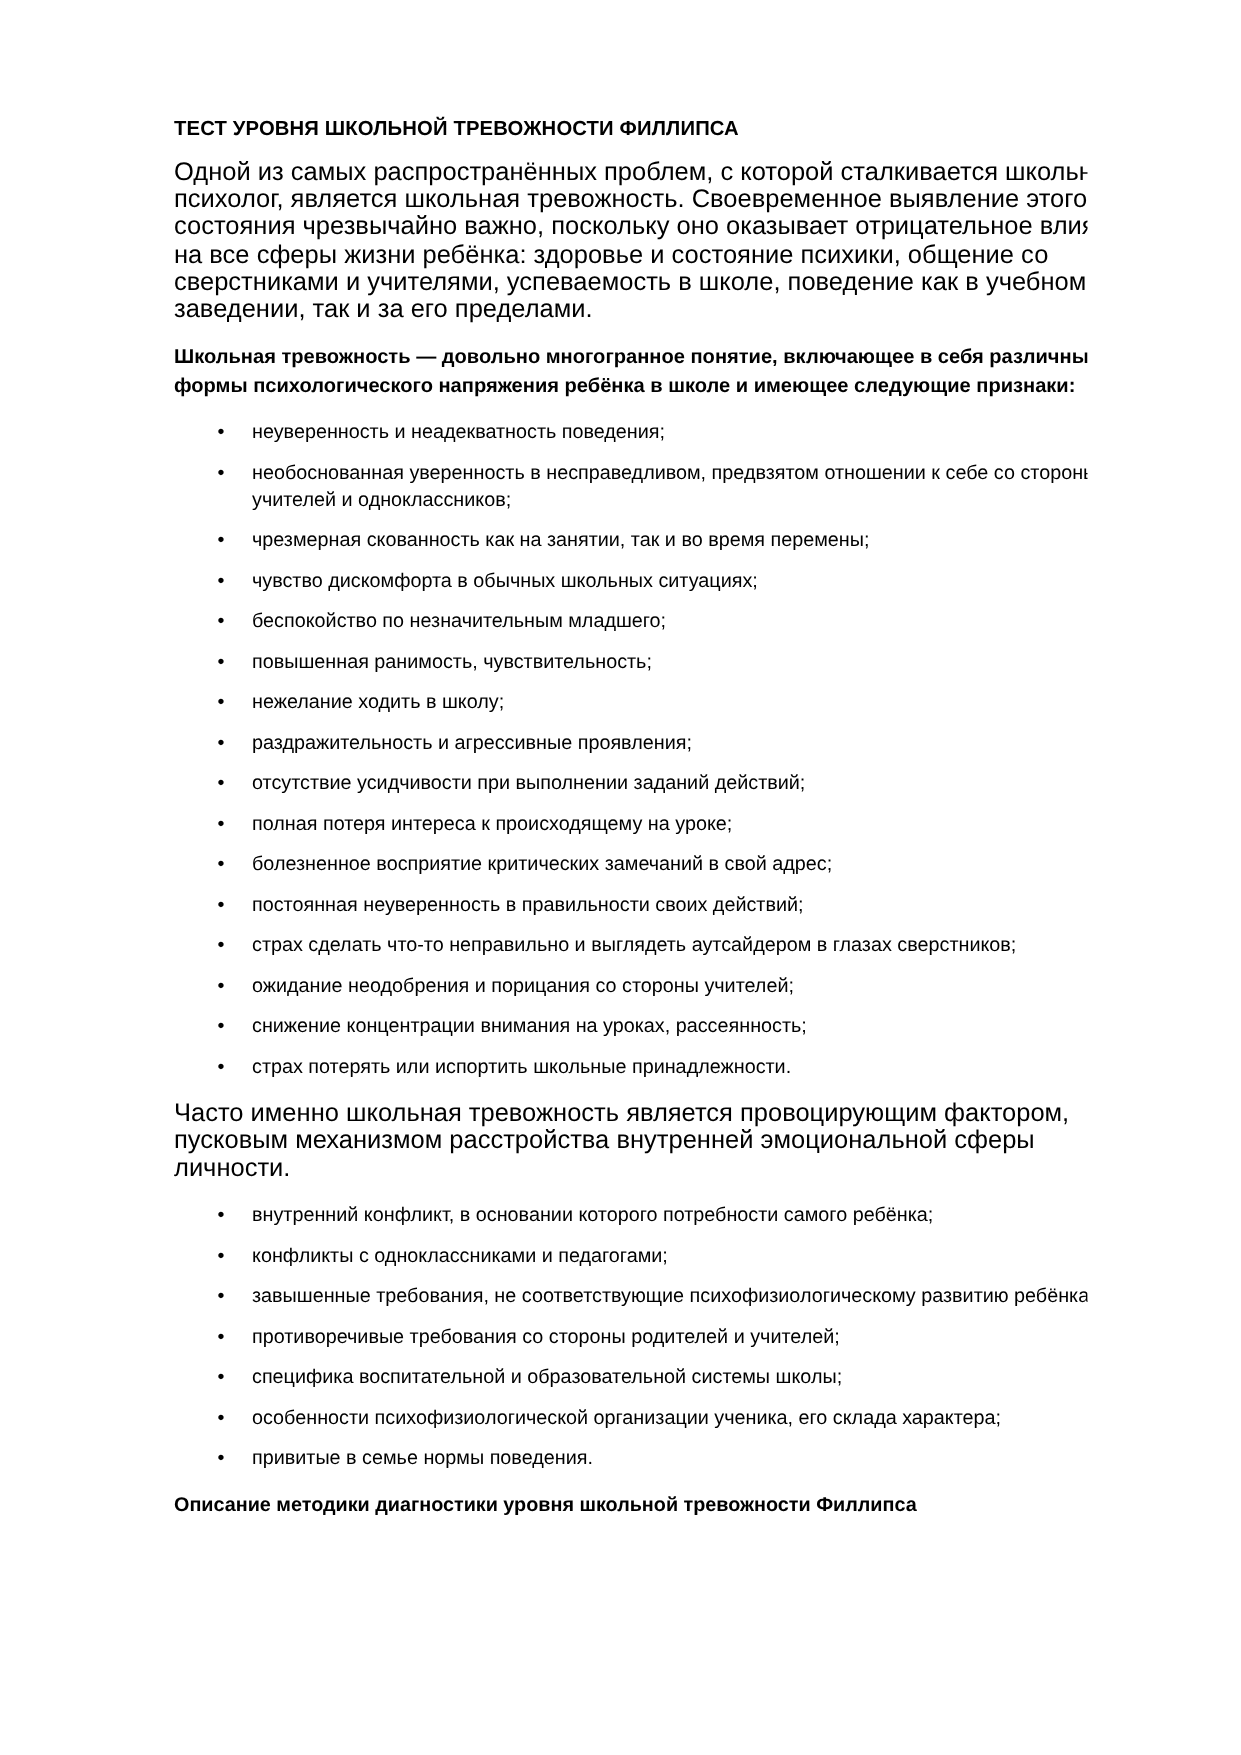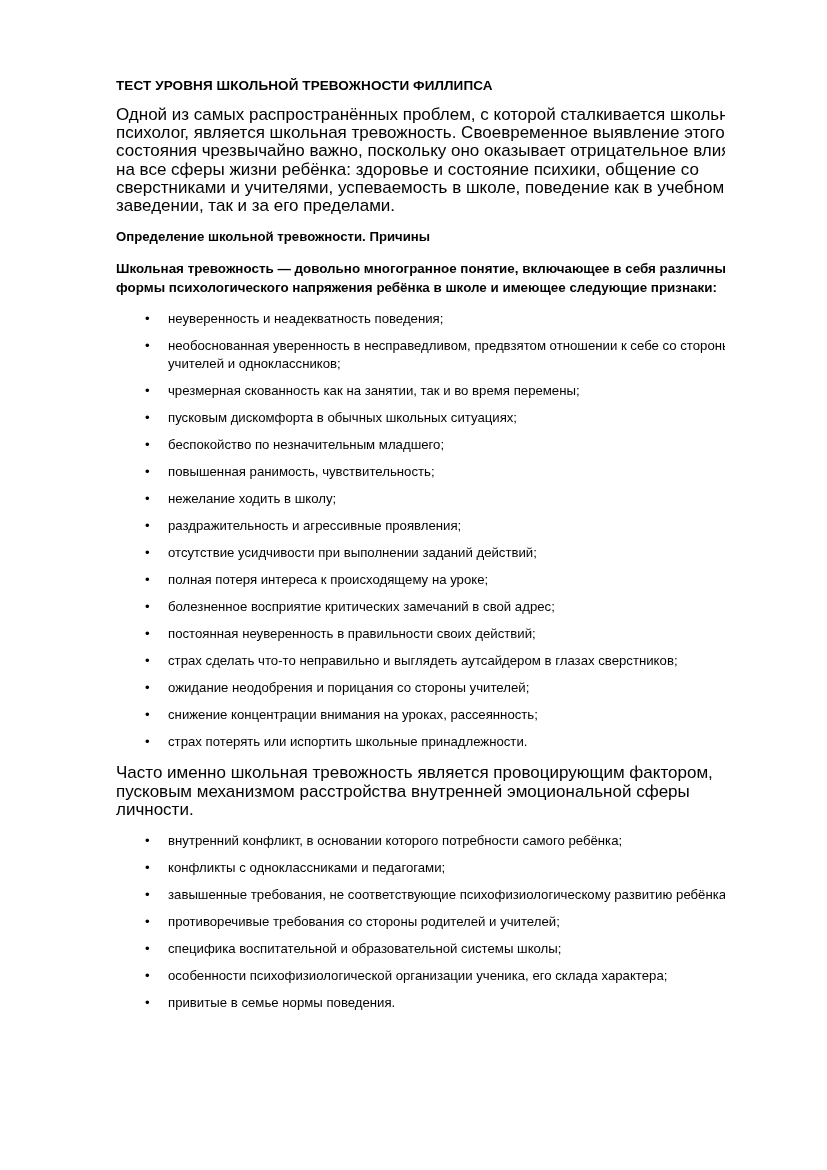--- a/index.html
+++ b/index.html
@@ -80,40 +80,39 @@
 </head>
 <body>
 
 <div class="page">
   <div class="doc-body">
 
     <h1 class="doc-title">ТЕСТ УРОВНЯ ШКОЛЬНОЙ ТРЕВОЖНОСТИ ФИЛЛИПСА</h1>
 
     <p class="para">Одной из самых распространённых проблем, с которой сталкивается школьный психолог, является школьная тревожность. Своевременное выявление этого состояния чрезвычайно важно, поскольку оно оказывает отрицательное влияние на все сферы жизни ребёнка: здоровье и состояние психики, общение со сверстниками и учителями, успеваемость в школе, поведение как в учебном заведении, так и за его пределами.</p>
 
-    <p class="heading">Определение школьной тревожности. Причины</p>
 
     <p class="lead">Школьная тревожность — довольно многогранное понятие, включающее в себя различные формы психологического напряжения ребёнка в школе и имеющее следующие признаки:</p>
 
     <ul class="bullets">
       <li>
         <span class="bullet-dot">•</span>
         <span class="bullet-text">неуверенность и неадекватность поведения;</span>
       </li>
       <li>
         <span class="bullet-dot">•</span>
         <span class="bullet-text">необоснованная уверенность в несправедливом, предвзятом отношении к себе со стороны учителей и одноклассников;</span>
       </li>
       <li>
         <span class="bullet-dot">•</span>
         <span class="bullet-text">чрезмерная скованность как на занятии, так и во время перемены;</span>
       </li>
       <li>
         <span class="bullet-dot">•</span>
-        <span class="bullet-text">пусковым дискомфорта в обычных школьных ситуациях;</span>
+        <span class="bullet-text">чувство дискомфорта в обычных школьных ситуациях;</span>
       </li>
       <li>
         <span class="bullet-dot">•</span>
         <span class="bullet-text">беспокойство по незначительным младшего;</span>
       </li>
       <li>
         <span class="bullet-dot">•</span>
         <span class="bullet-text">повышенная ранимость, чувствительность;</span>
       </li>
       <li>
@@ -189,16 +188,17 @@
         <span class="bullet-text">особенности психофизиологической организации ученика, его склада характера;</span>
       </li>
       <li>
         <span class="bullet-dot">•</span>
         <span class="bullet-text">привитые в семье нормы поведения.</span>
       </li>
     </ul>
 
     <div class="tail-gap"></div>
 
+    <p class="heading">Описание методики диагностики уровня школьной тревожности Филлипса</p>
 
 
   </div>
 </div>
 
 </body></html>

